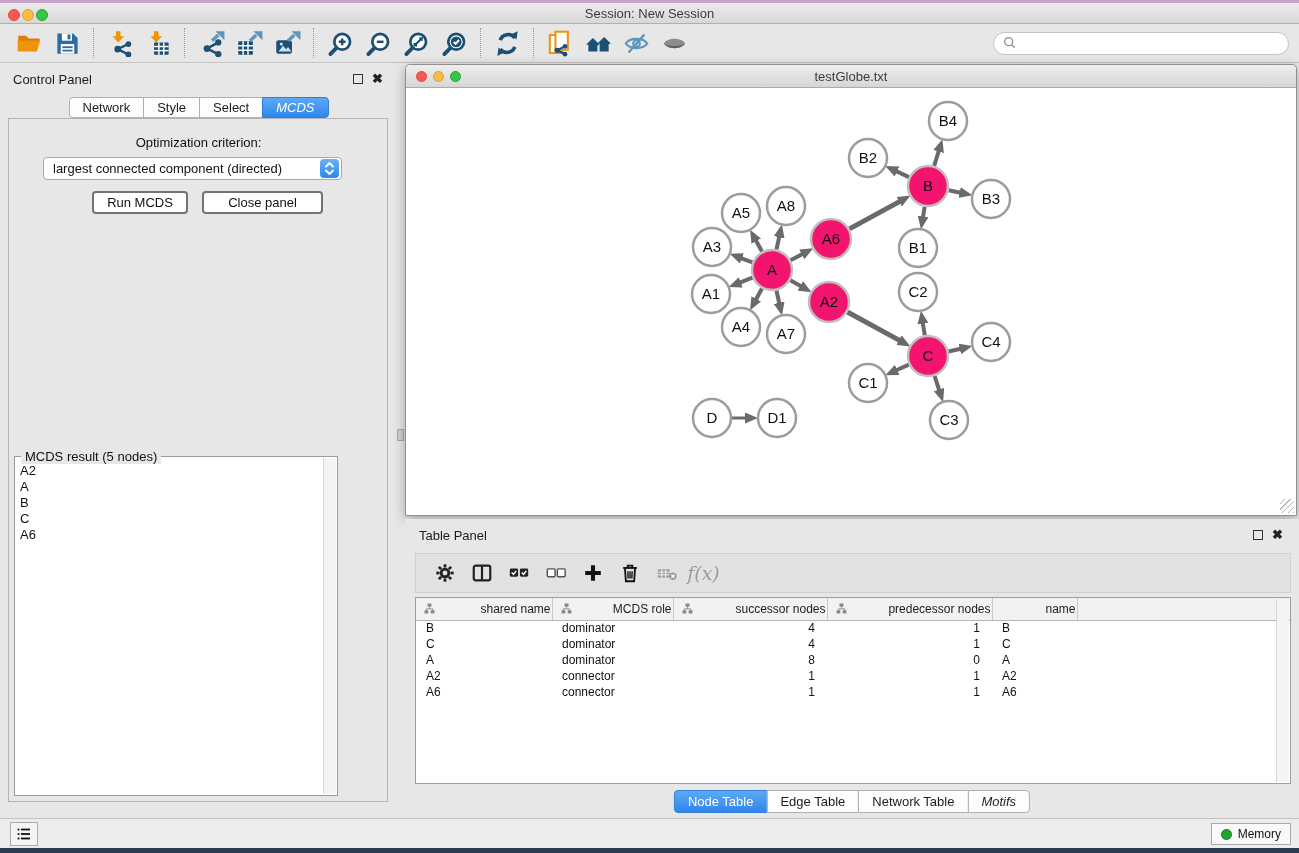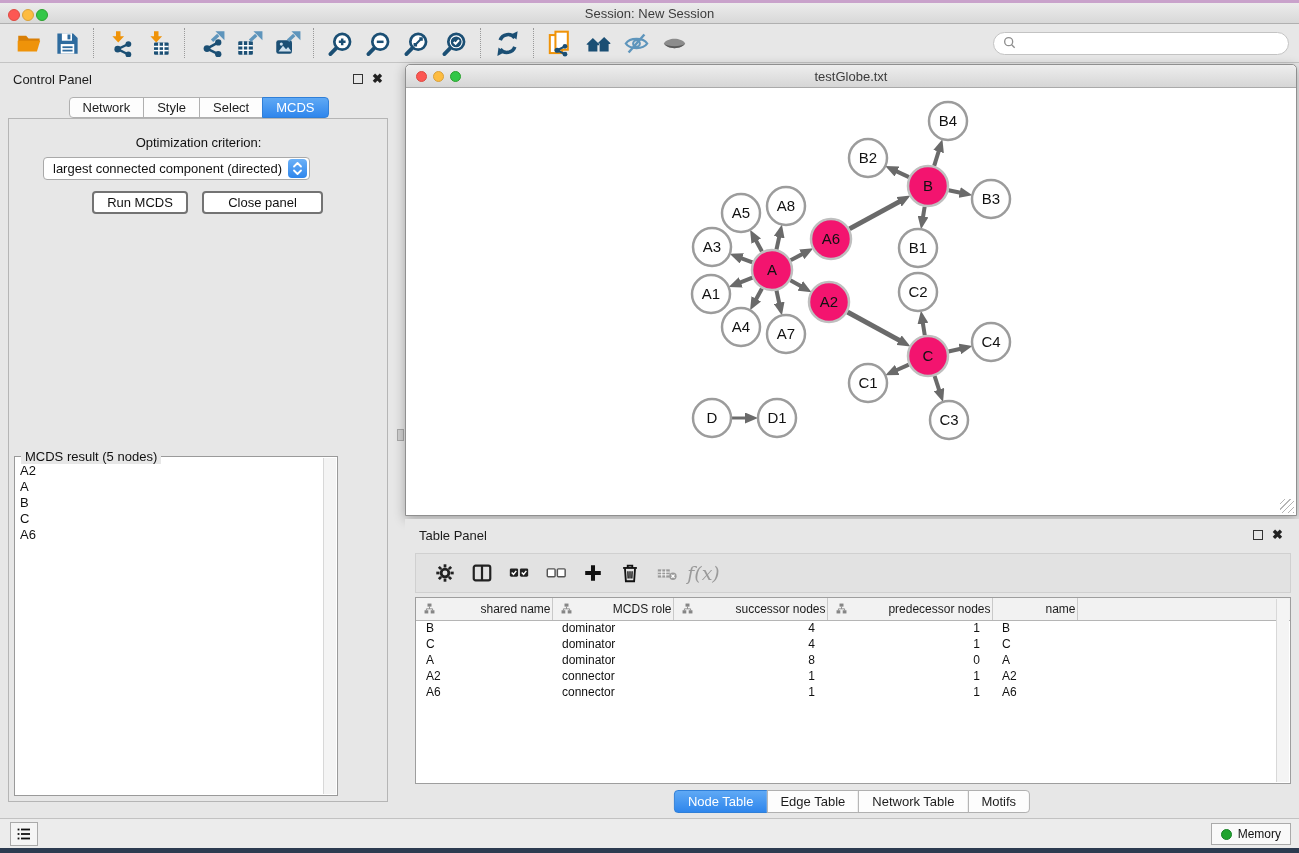--- a/index.html
+++ b/index.html
@@ -39,25 +39,25 @@
   .panel-title{position:absolute;left:13px;top:1px;font-size:13px;color:#1c1c1c;}
   .icon-float{position:absolute;width:10px;height:10px;border:1.5px solid #333;top:3px;}
   .icon-close{position:absolute;top:0;font-size:13px;color:#222;font-weight:bold;line-height:16px;}
   .icon-close::before{content:"\2716";}
   .cp-float{right:34px;} .cp-close{right:14px;}
   .tabs-row{position:absolute;display:flex;z-index:2;}
   .cp-tabs{left:50%;transform:translateX(-50%);top:34px;}
   .tab{border:1px solid #b0b0b0;background:#fdfdfd;padding:2px 13px;font-size:13px;color:#1d1d1d;
     margin-left:-1px;height:21px;display:flex;align-items:center;}
   .tab:first-child{border-radius:4px 0 0 4px;margin-left:0;}
-  .tab:last-child{border-radius:0 4px 4px 0;}
+  .tab:last-child{border-radius:0 4px 4px 0;font-style:italic;}
   .tab.active{background:linear-gradient(#5fa9f5,#2f86ec);color:#fff;border-color:#2f7fd8;}
   .cp-content{position:absolute;left:8px;right:9px;top:55px;bottom:16px;border:1px solid #b5b5b5;}
   .opt-label{position:absolute;left:0;right:0;top:72px;text-align:center;font-size:13px;color:#111;}
-  .dropdown{position:absolute;left:43px;top:94px;width:267px;height:23px;background:#fff;
+  .dropdown{position:absolute;left:43px;top:94px;width:299px;height:23px;background:#fff;
     border:1px solid #a9a9a9;border-radius:4px;display:flex;align-items:center;}
   .dd-text{flex:1;font-size:13px;color:#111;padding-left:9px;white-space:nowrap;overflow:hidden;}
   .dd-stepper{width:19px;height:19px;margin-right:2px;border-radius:4px;
     background:linear-gradient(#6cb1f7,#2f86ec);display:flex;align-items:center;justify-content:center;}
   .btn{position:absolute;height:23px;background:#fff;border:2px solid #737373;border-radius:4px;
     font-size:13px;color:#111;display:flex;align-items:center;justify-content:center;}
   .btn-run{left:92px;top:128px;width:96px;}
   .btn-closep{left:202px;top:128px;width:121px;}
   .result-box{position:absolute;left:14px;top:393px;width:324px;height:340px;background:#fff;
     border:1px solid #9a9a9a;}

